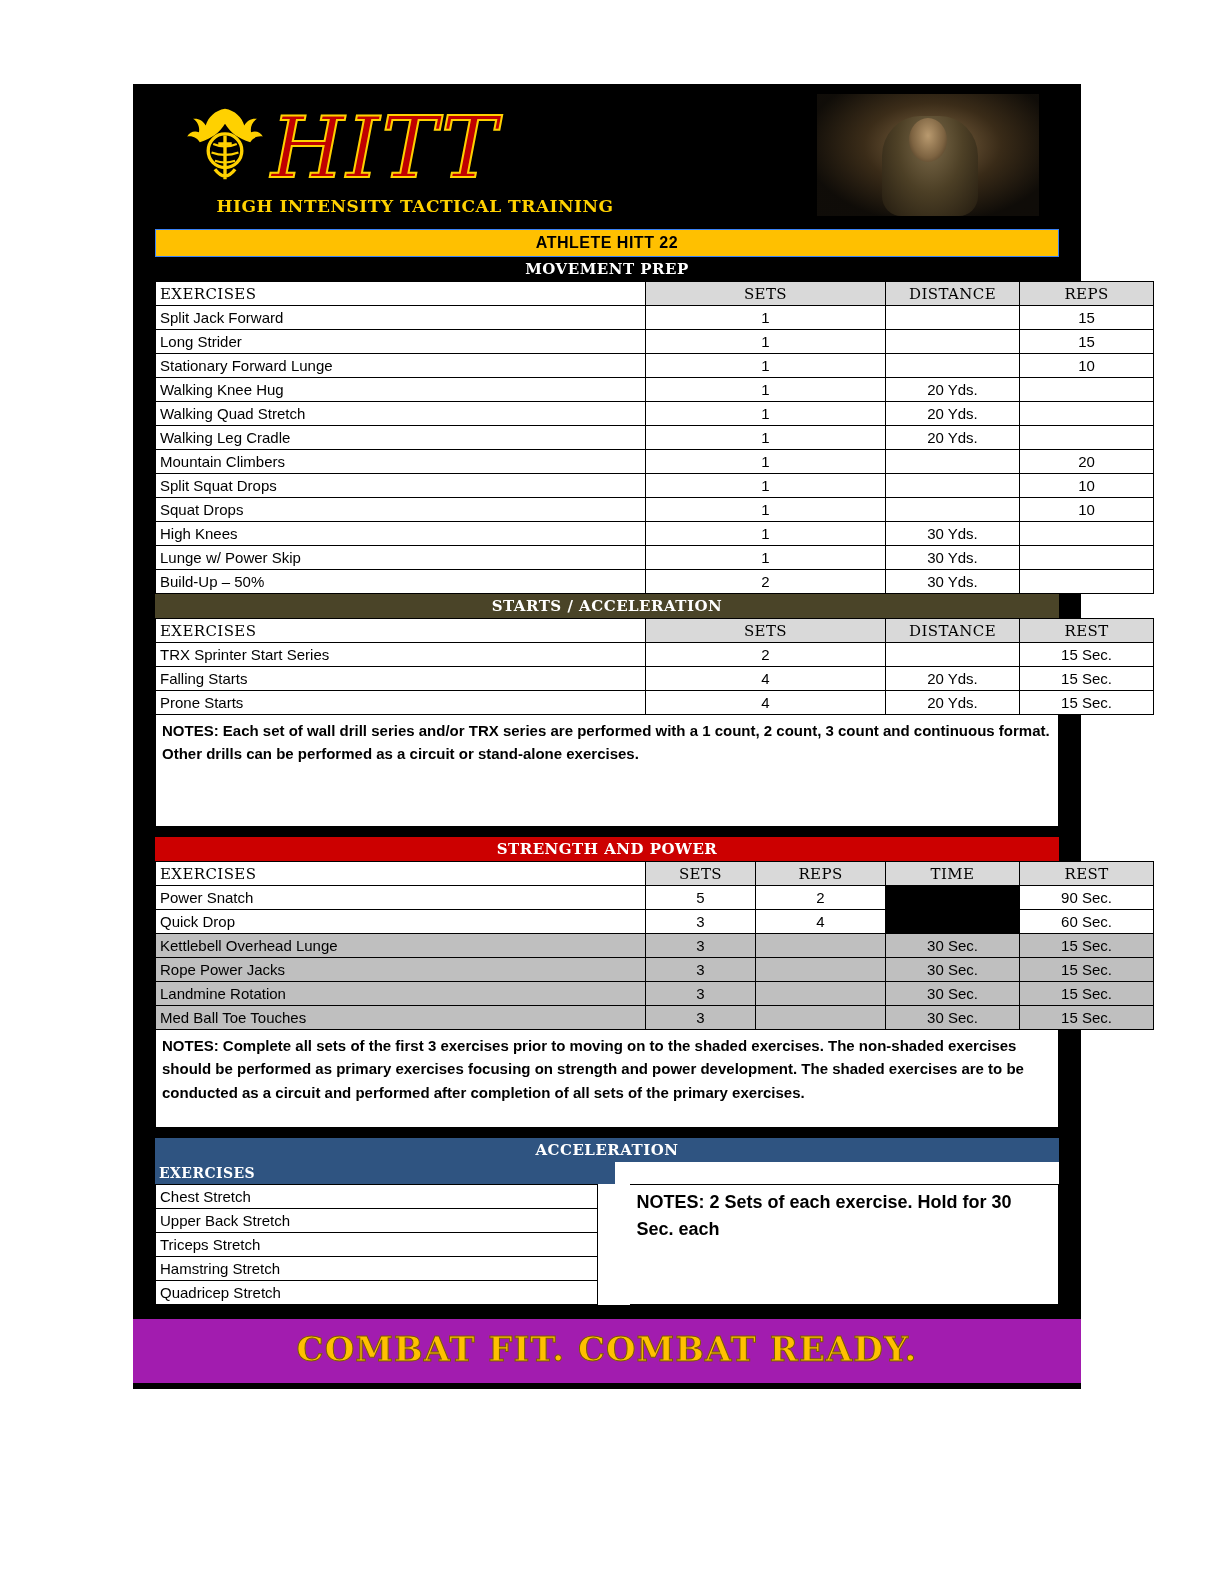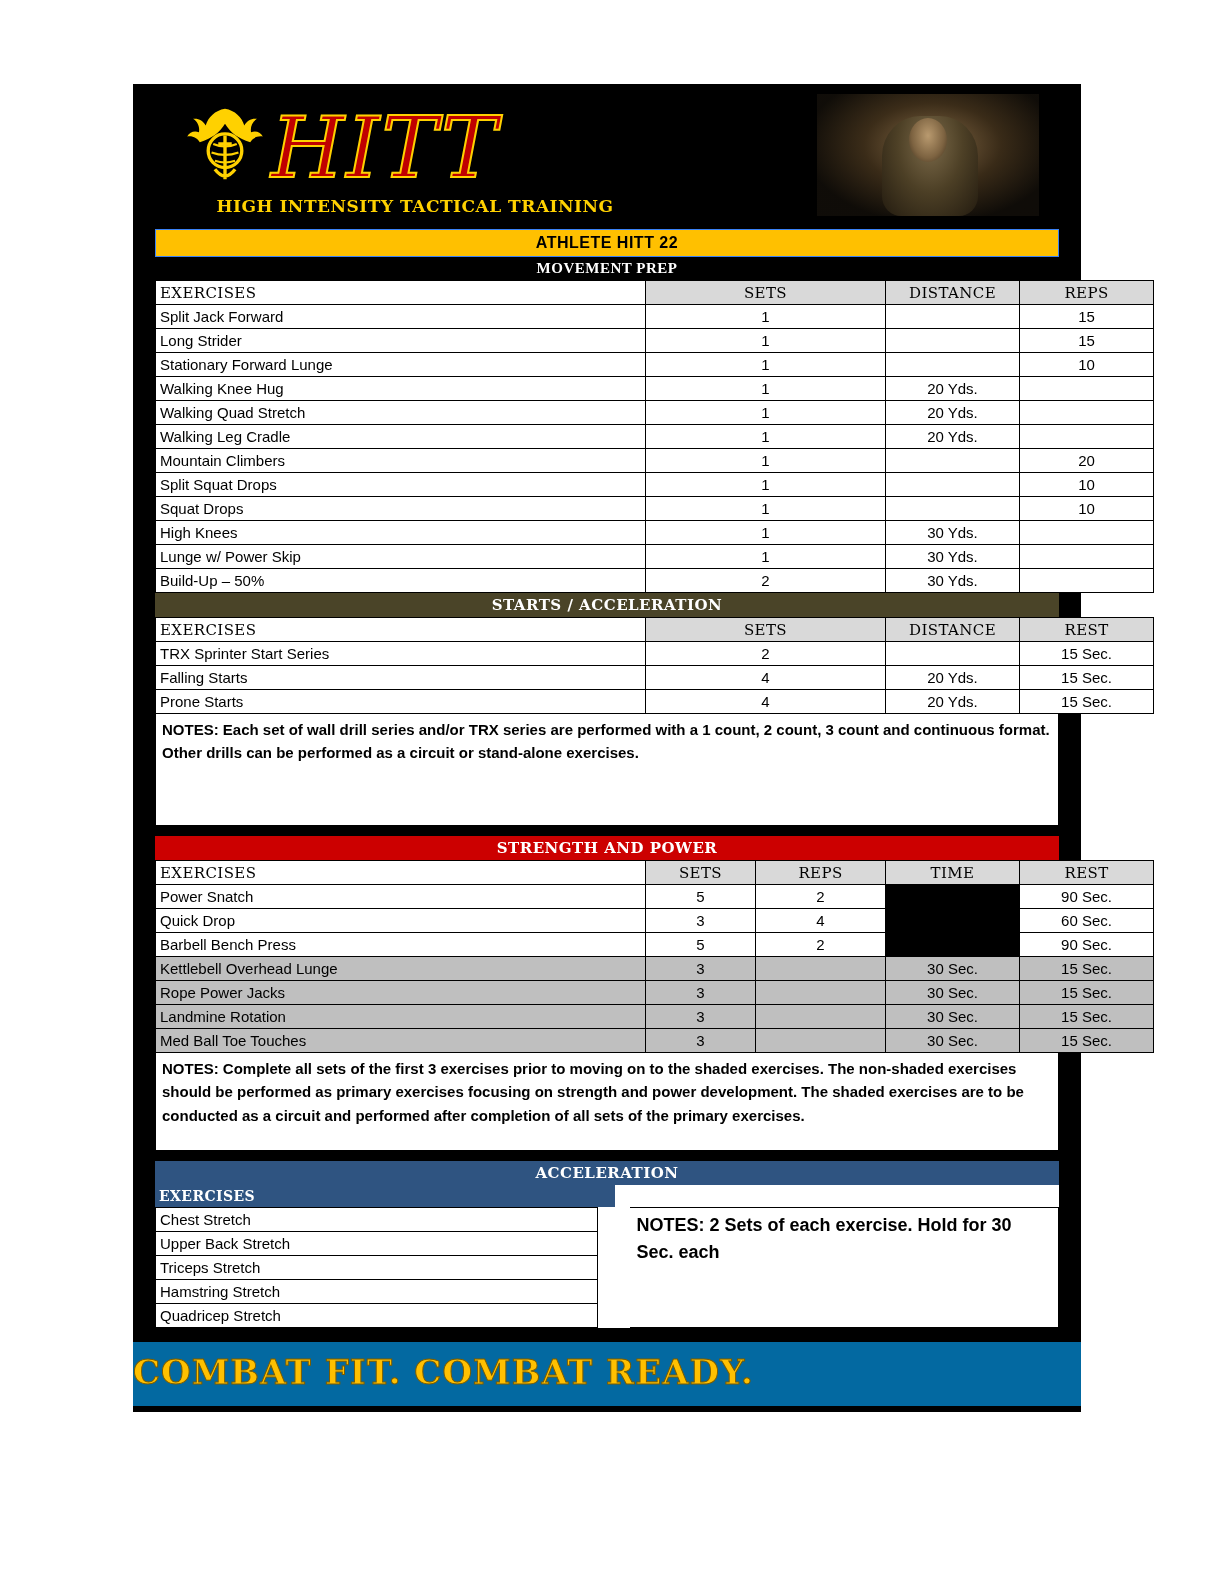--- a/index.html
+++ b/index.html
@@ -113,21 +113,21 @@
     padding: 4px 0 4px 0;
     border: 1px solid #3b82f6;
   }
   .bar-section {
     font-family: "DejaVu Serif", serif;
     font-weight: bold;
     font-size: 15px;
     letter-spacing: .5px;
     padding: 3px 0 3px 0;
   }
-  .bar-movement { background: #000000; color: #ffffff; font-family: Liberation Serif, serif; }
+  .bar-movement { background: #000000; color: #ffffff; }
   .bar-starts { background: #4a4428; color: #ffffff; }
   .bar-strength { background: #cc0000; color: #ffffff; }
   .bar-flex { background: #2f5481; color: #ffffff; }
 
   
   table.sheet {
     margin: 0 22px;
     width: 904px;
     border-collapse: collapse;
     background: #ffffff;
@@ -218,21 +218,22 @@
     color: #fff;
     font-family: "DejaVu Serif", serif;
     font-weight: bold;
     font-size: 14px;
     letter-spacing: .4px;
     padding: 3px 0 3px 4px;
     box-sizing: border-box;
   }
   .flex-hdr-right { width: 444px; background: #ffffff; }
   .footer {
-    background: #0369a1;
+    text-align: center;
+    background: #a21caf;
     padding: 10px 0 14px 0;
   }
   .footer span {
     font-family: "DejaVu Serif", serif;
     font-weight: bold;
     font-style: normal;
     font-size: 34px;
     letter-spacing: 1px;
     color: #ffc000;
     -webkit-text-stroke: 1px #7a5c00;
@@ -418,27 +419,20 @@
           <td class="c">2</td>
           <td class="c blackcell"></td>
           <td class="c">90 Sec.</td>
         </tr>
     <tr>
           <td class="exname">Quick Drop</td>
           <td class="c">3</td>
           <td class="c">4</td>
           <td class="c blackcell"></td>
           <td class="c">60 Sec.</td>
-        </tr>
-    <tr>
-          <td class="exname">Barbell Bench Press</td>
-          <td class="c">5</td>
-          <td class="c">2</td>
-          <td class="c blackcell"></td>
-          <td class="c">90 Sec.</td>
         </tr>
     <tr class="shaded">
           <td class="exname">Kettlebell Overhead Lunge</td>
           <td class="c">3</td>
           <td class="c blackcell"></td>
           <td class="c">30 Sec.</td>
           <td class="c">15 Sec.</td>
         </tr>
     <tr class="shaded">
           <td class="exname">Rope Power Jacks</td>

